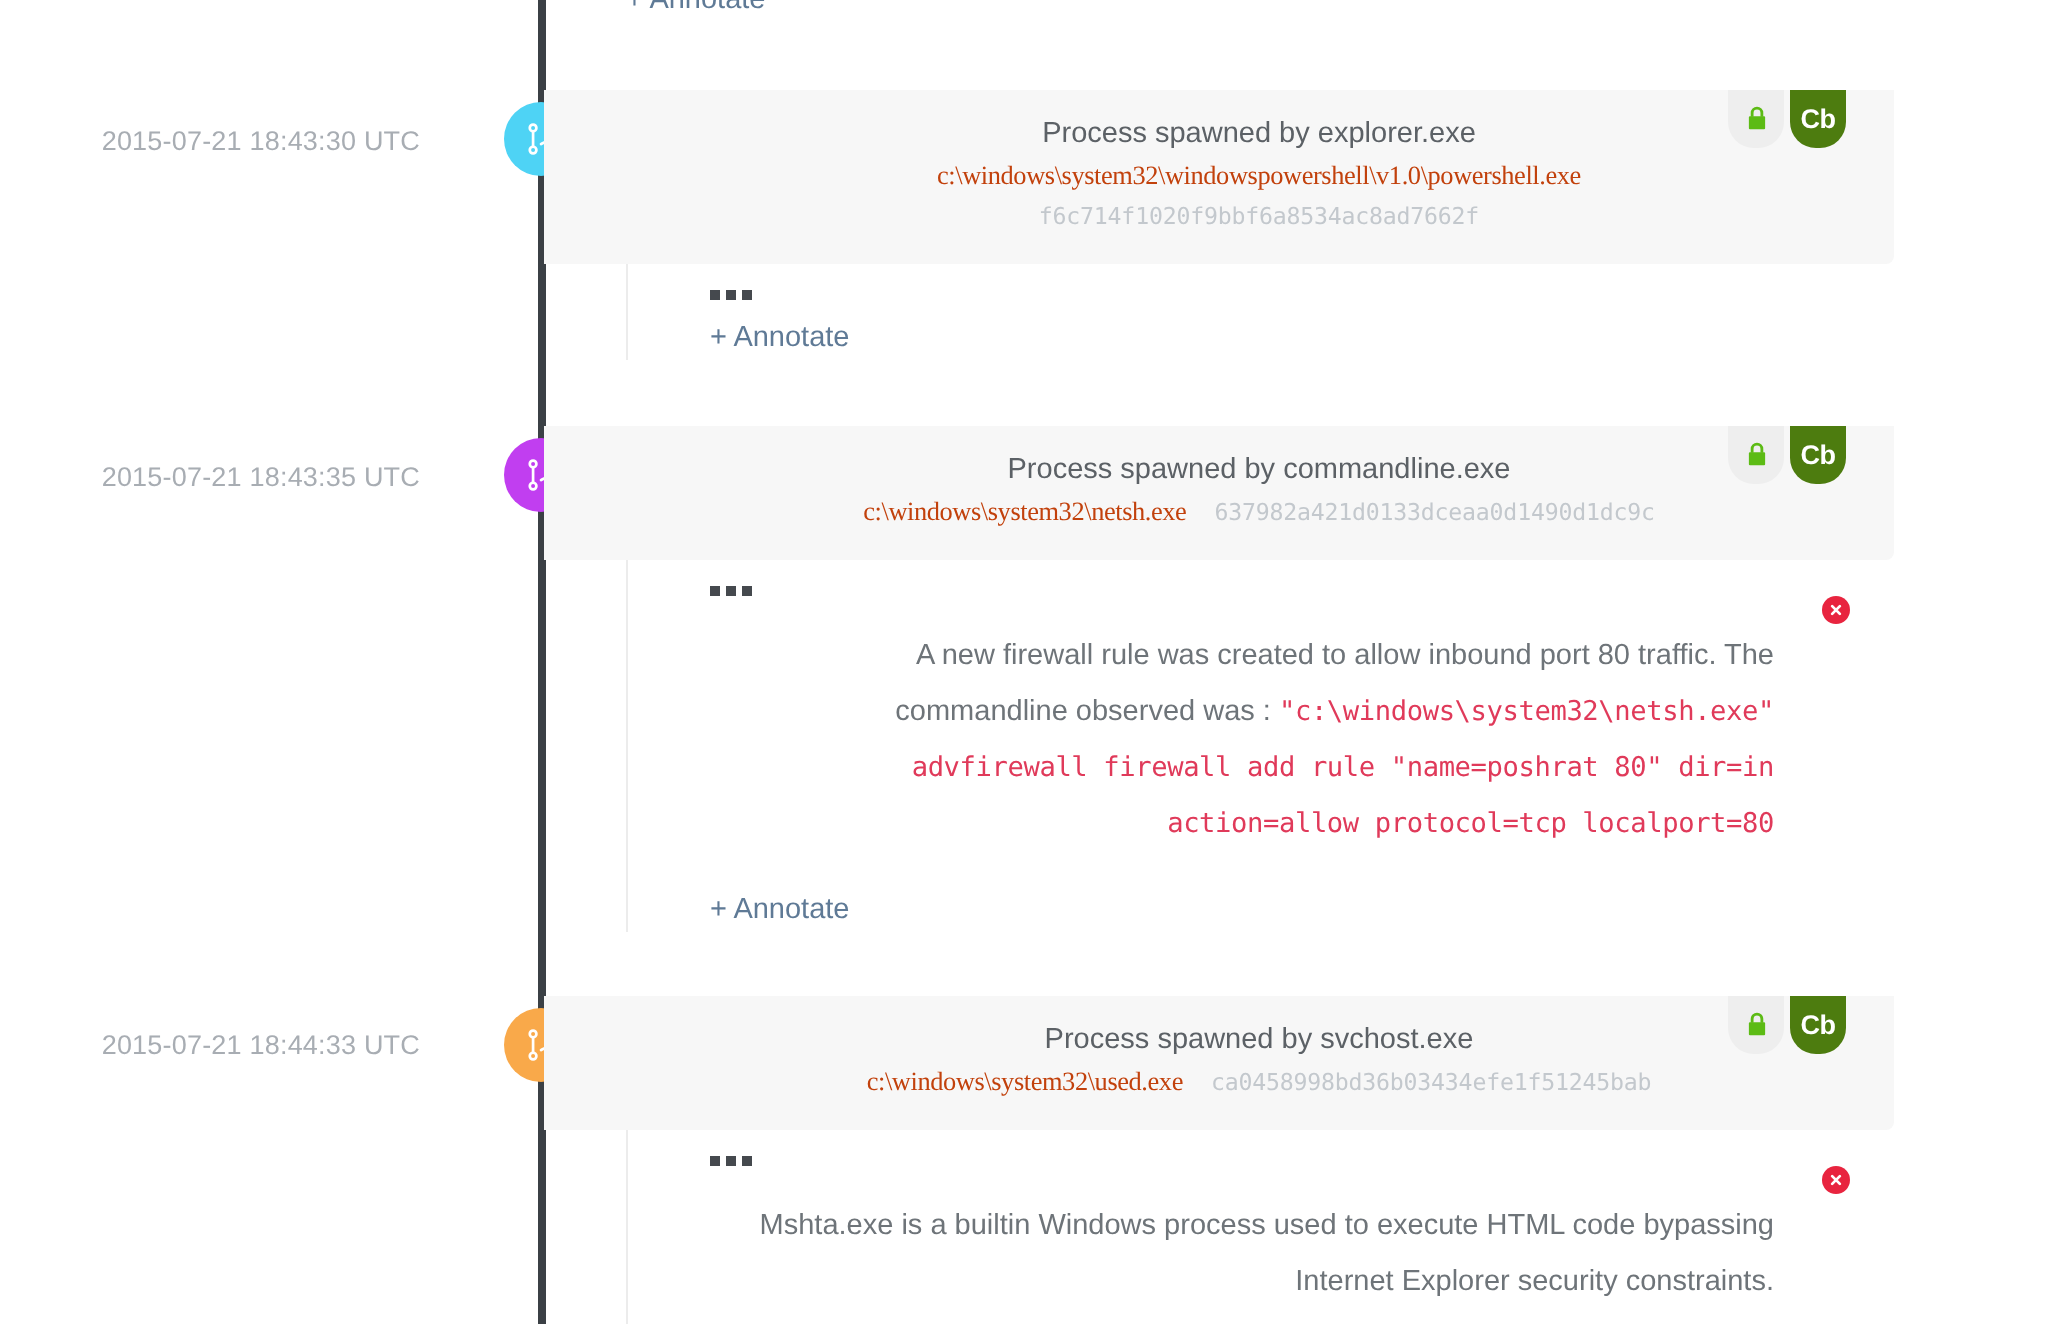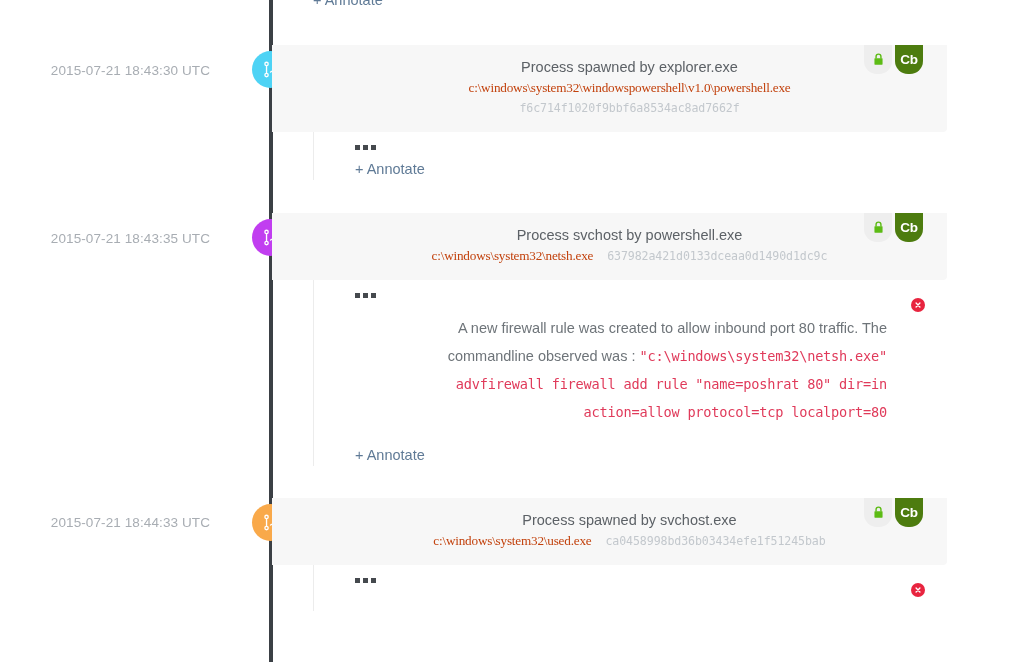--- a/index.html
+++ b/index.html
@@ -245,21 +245,21 @@
           <svg width="19" height="19" viewBox="0 0 24 24" fill="none" stroke="#ffffff" stroke-width="1.7" stroke-linecap="round">
             <circle cx="7" cy="5" r="2.1" fill="none"></circle>
             <circle cx="7" cy="19" r="2.1" fill="none"></circle>
             <circle cx="17" cy="8.5" r="2.1" fill="none"></circle>
             <path d="M7 7.1 V16.9"></path>
             <path d="M17 10.6 c0 3.2 -3.2 3.4 -5 4.6"></path>
           </svg>
         </div>
         <div class="card">
           <div class="card-head">
-            <div class="head-title">Process svchost by powershell.exe</div>
+            <div class="head-title">Process spawned by commandline.exe</div>
             <div><span class="head-path">c:\windows\system32\netsh.exe</span><span class="head-hash inline">637982a421d0133dceaa0d1490d1dc9c</span></div>
             <div class="badges">
               <div class="badge badge-lock">
                 <svg width="13" height="15" viewBox="0 0 24 26">
                   <path d="M7.5 11 V7.5 a4.5 4.5 0 0 1 9 0 V11" fill="none" stroke="#5cbb14" stroke-width="2.6"></path>
                   <rect x="4.5" y="10.5" width="15" height="12" rx="1" fill="#5cbb14"></rect>
                 </svg>
               </div>
               <div class="badge badge-cb">Cb</div>
             </div>
@@ -307,20 +307,21 @@
               <div class="badge badge-cb">Cb</div>
             </div>
           </div>
           <div class="card-body">
             <div class="dots">
               <i></i>
               <i></i>
               <i></i>
             </div>
             <div class="note">
+              <p><span>Mshta.exe is a builtin Windows process used to execute HTML code bypassing Internet Explorer security constraints.</span></p>
               <div class="note-close">
                 <svg width="8" height="8" viewBox="0 0 10 10" stroke="#ffffff" stroke-width="1.7" stroke-linecap="round">
                   <path d="M2.6 2.6 L7.4 7.4 M7.4 2.6 L2.6 7.4"></path>
                 </svg>
               </div>
             </div>
           </div>
         </div>
       </div>
     </div>

